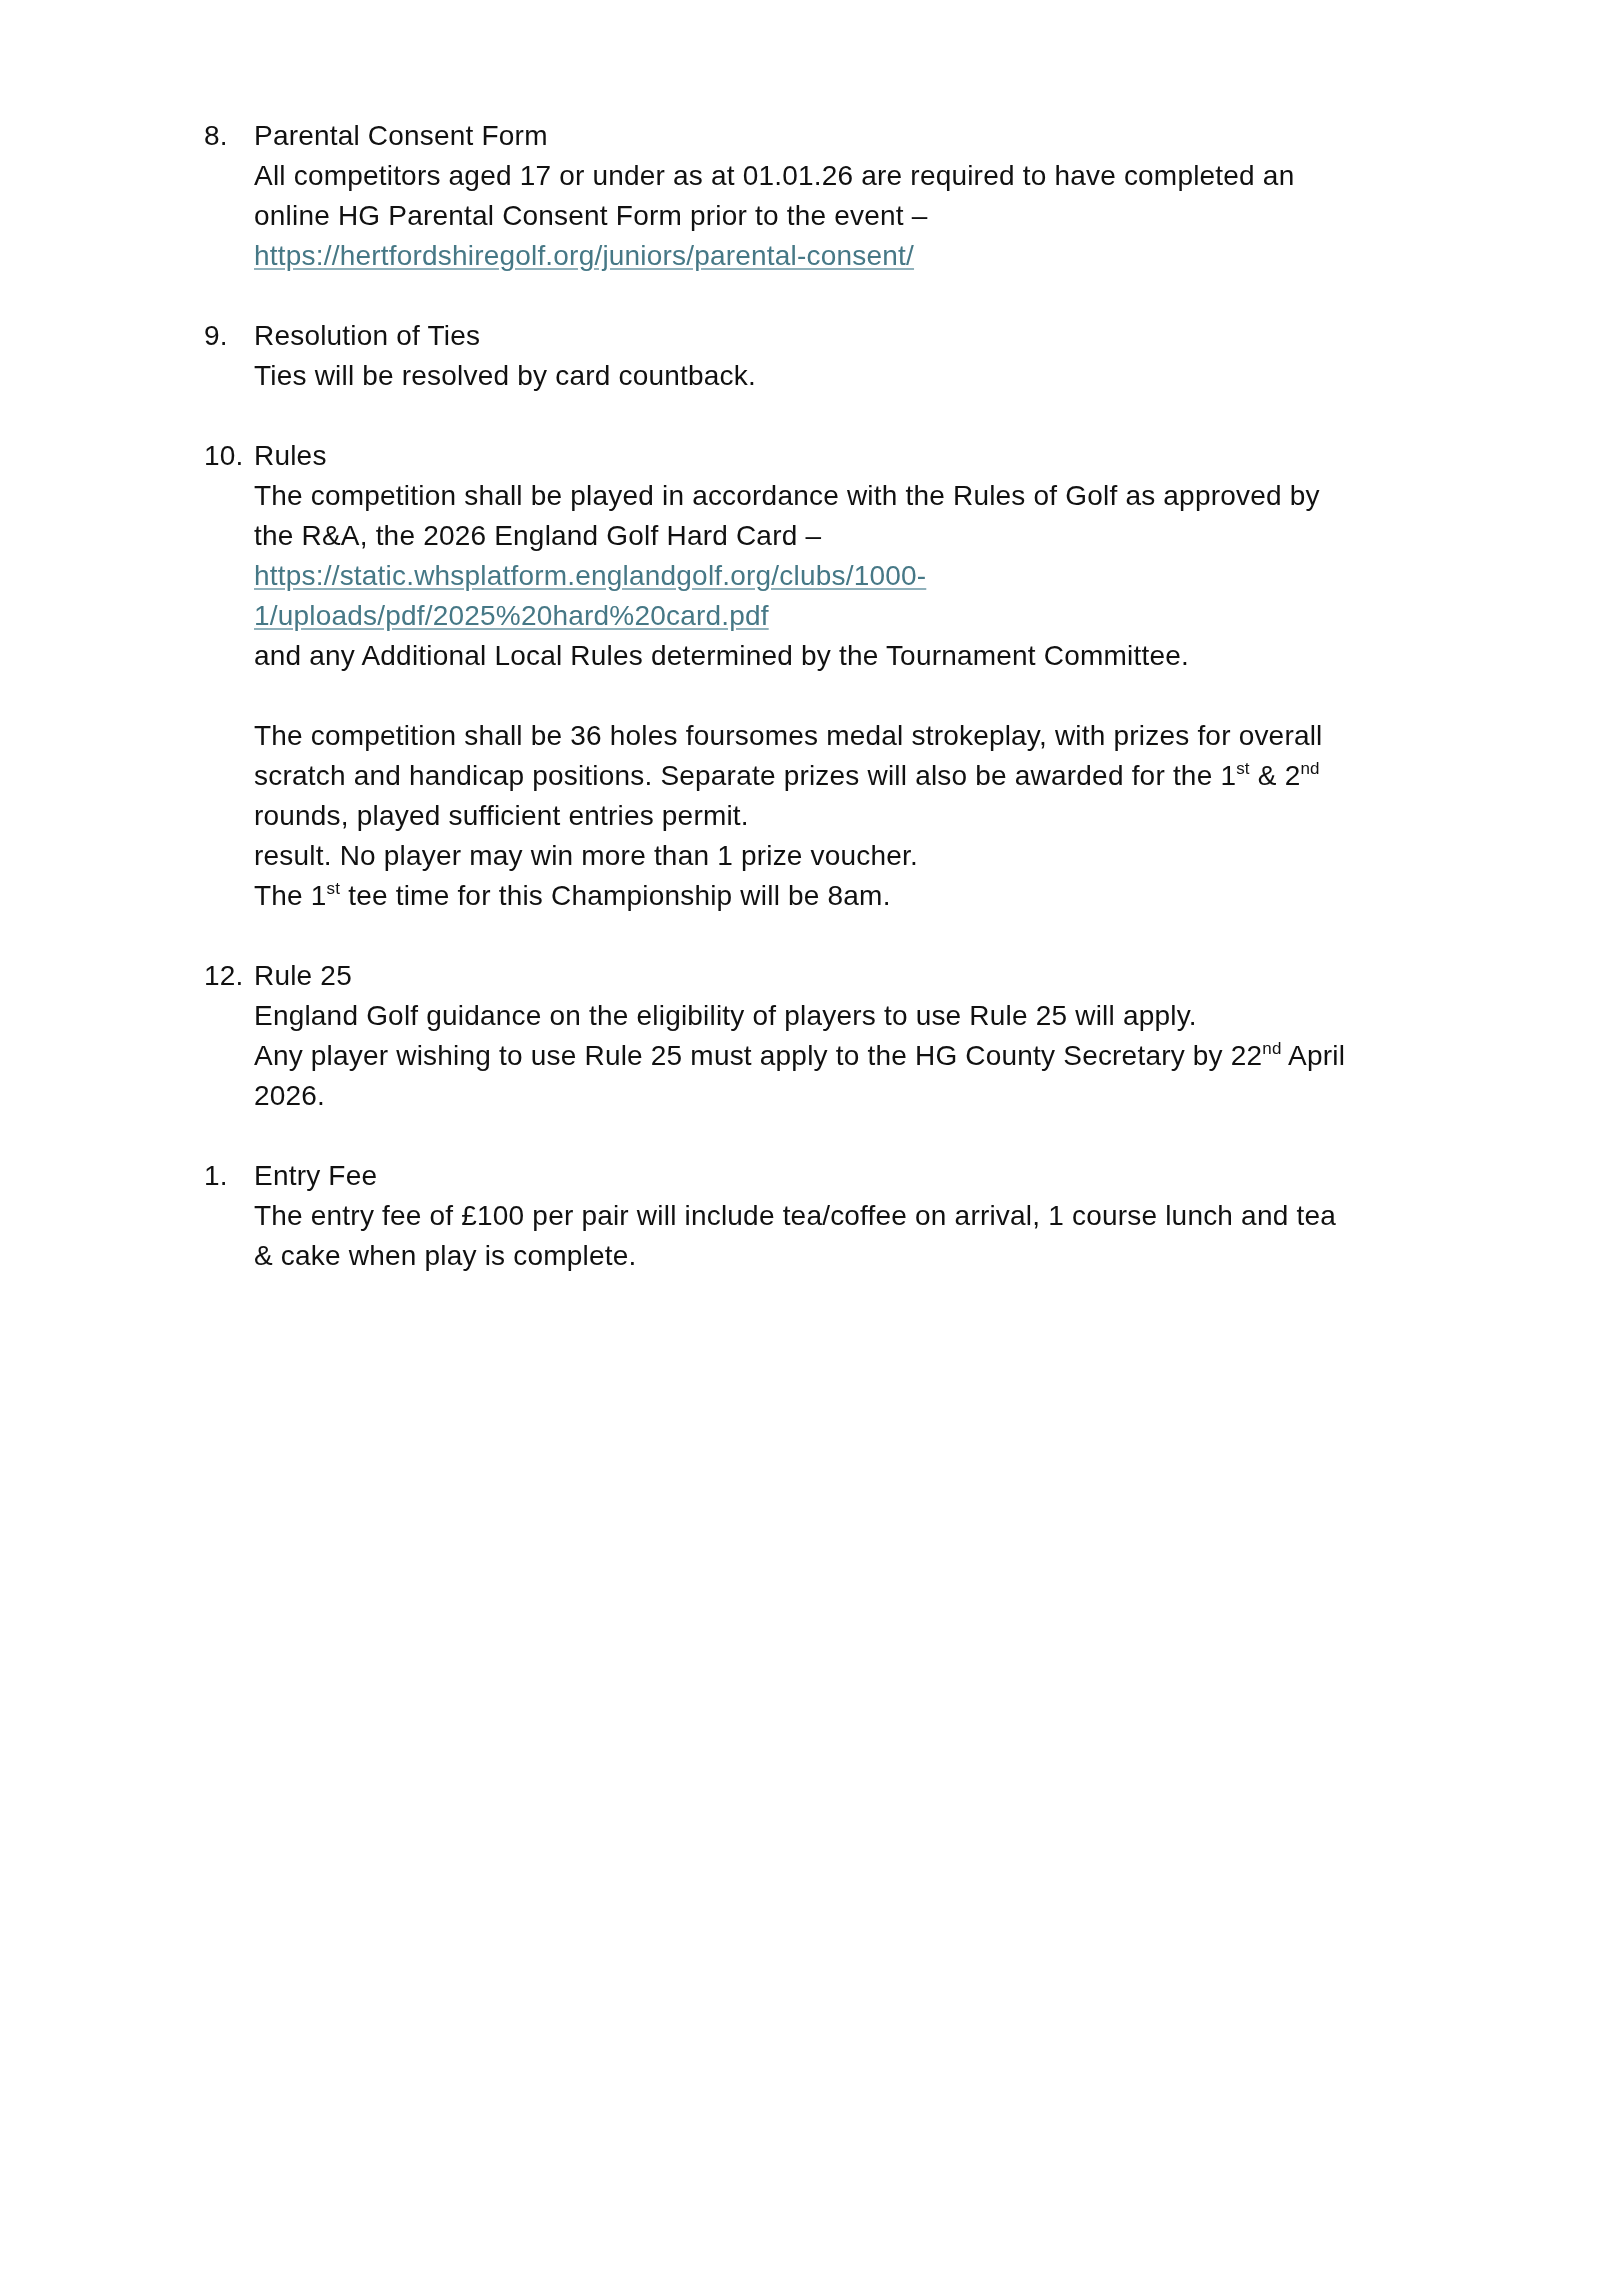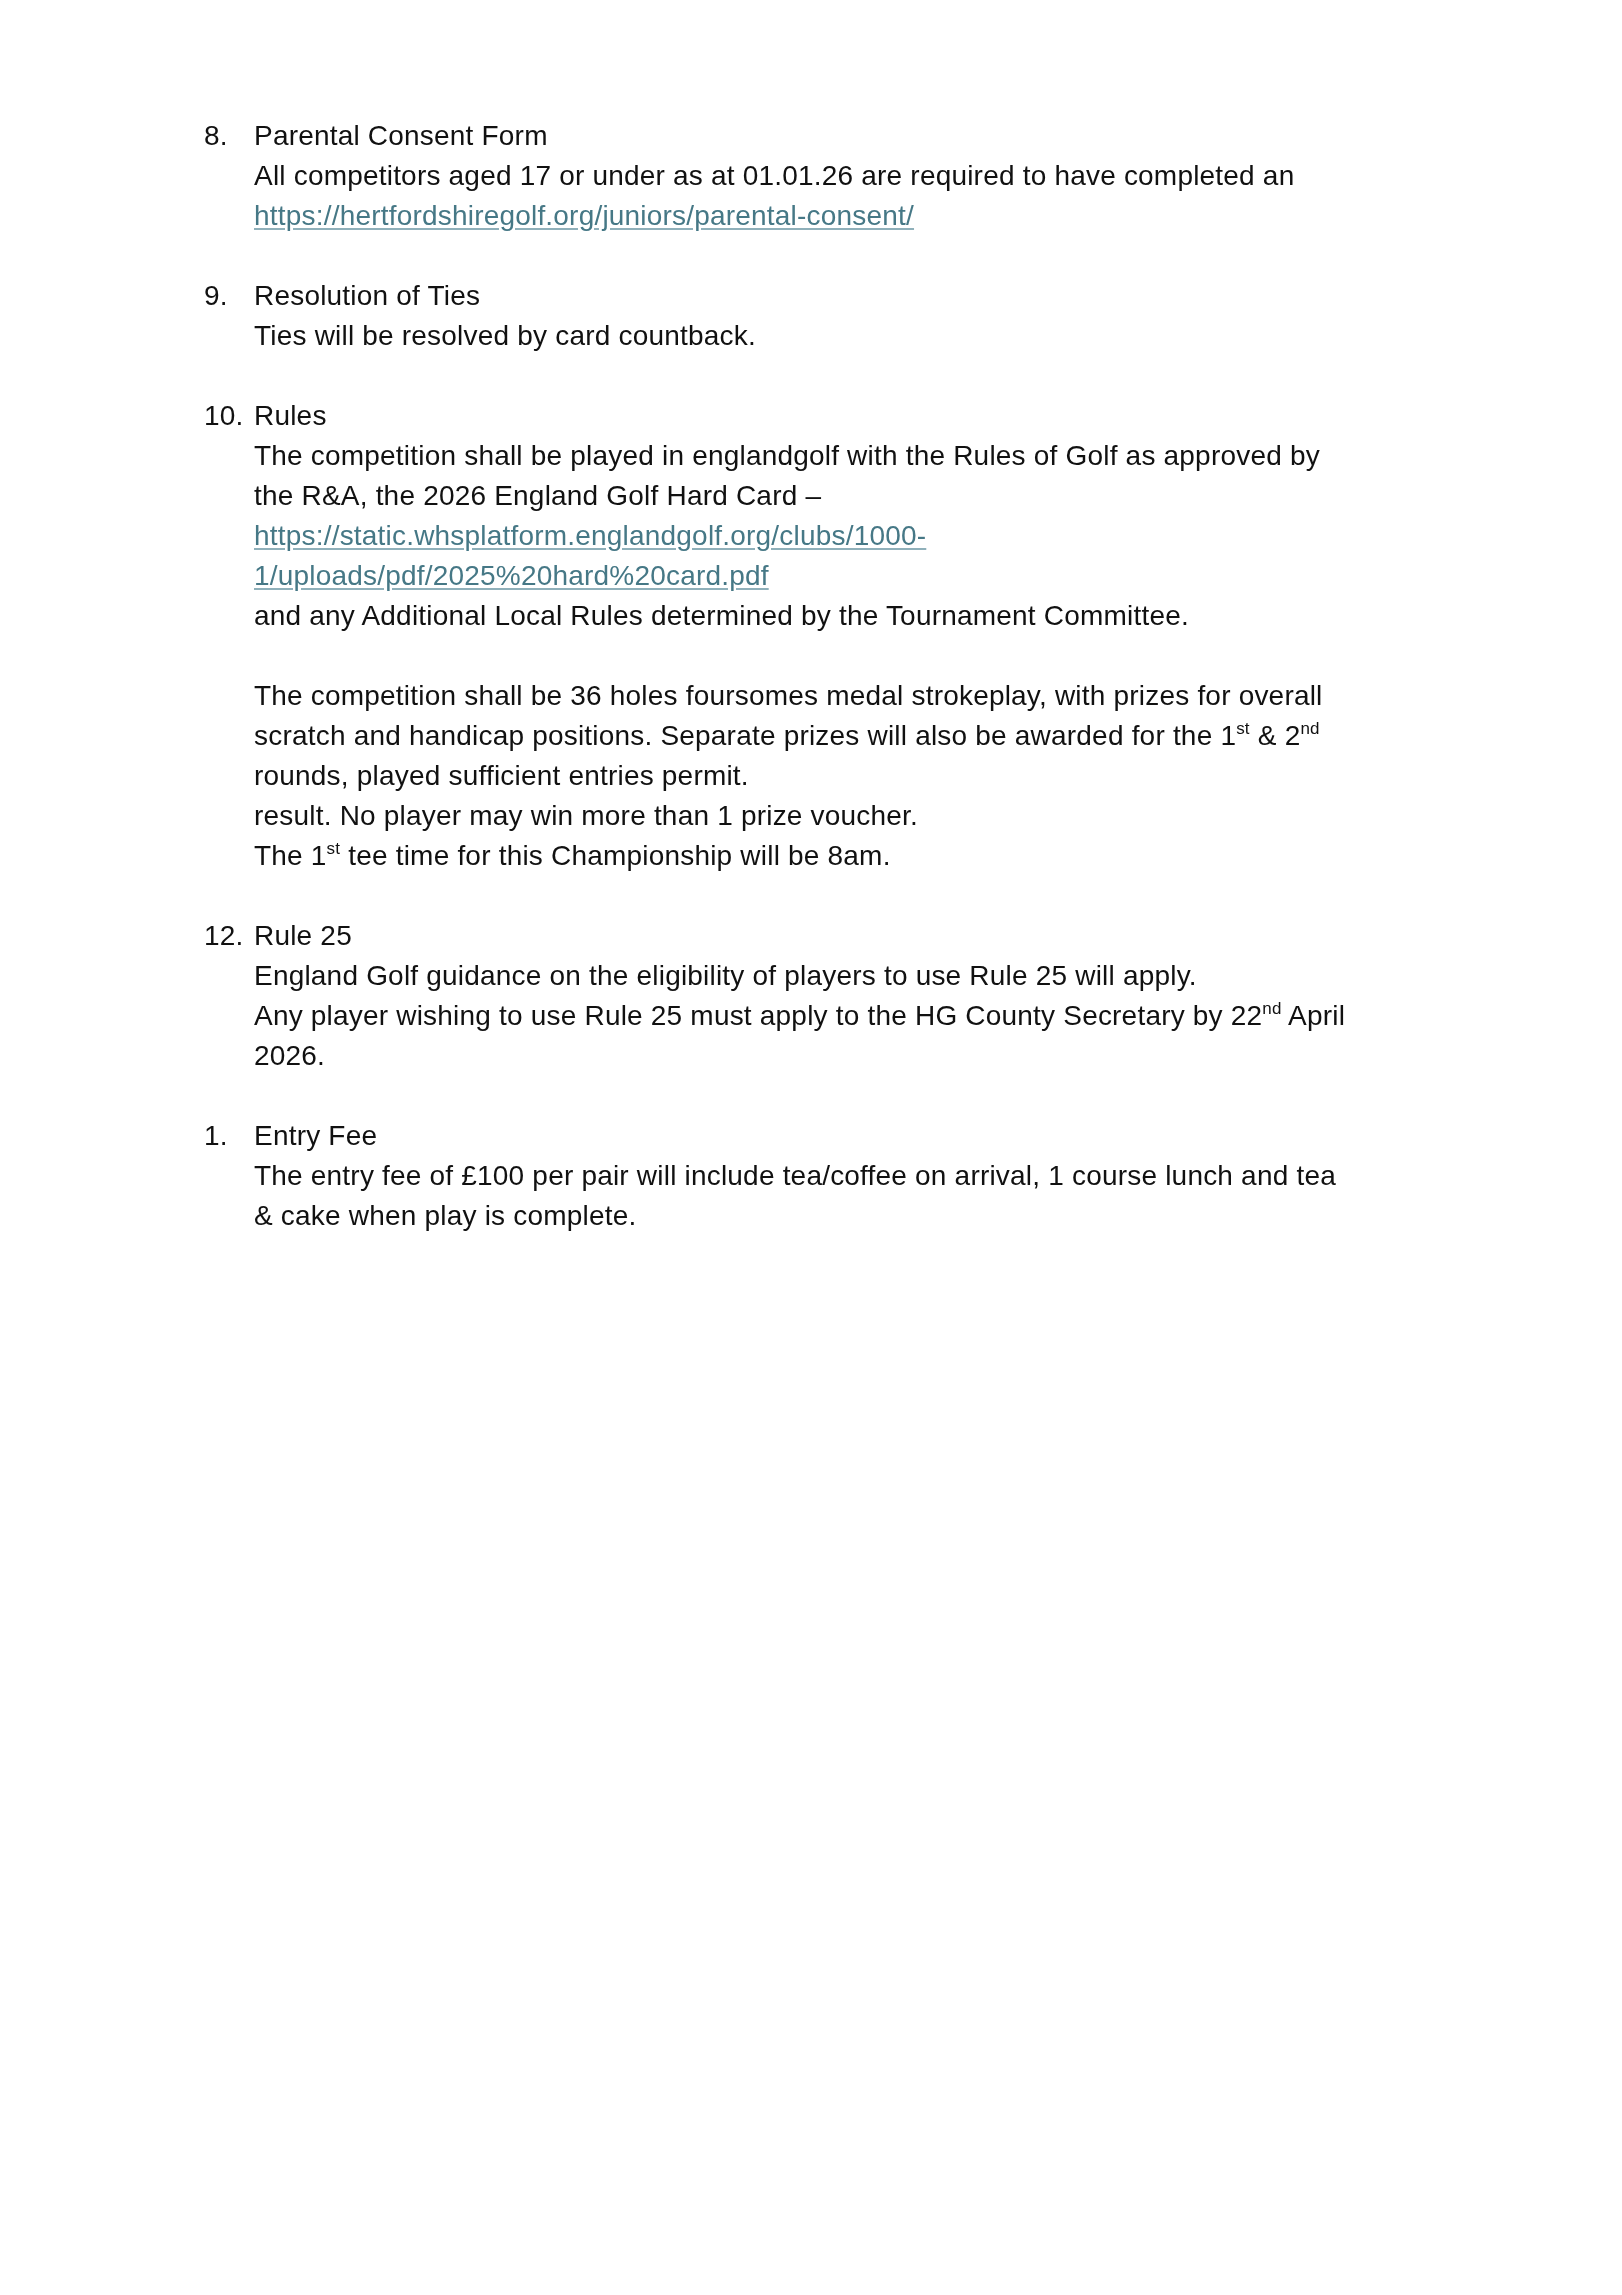--- a/index.html
+++ b/index.html
@@ -47,39 +47,40 @@
 <body>
 
 <div class="page">
 
   <div class="item">
     <div class="line heading-line">
       <span class="num">8.</span>
       <span>Parental Consent Form</span>
     </div>
     <div class="line body-line">All competitors aged 17 or under as at 01.01.26 are required to have completed an</div>
+    <div class="line body-line">online HG Parental Consent Form prior to the event –</div>
     <div class="line body-line">
       <a class="link">https://hertfordshiregolf.org/juniors/parental-consent/</a>
     </div>
   </div>
 
   <div class="item">
     <div class="line heading-line">
       <span class="num">9.</span>
       <span>Resolution of Ties</span>
     </div>
     <div class="line body-line">Ties will be resolved by card countback.</div>
   </div>
 
   <div class="item">
     <div class="line heading-line">
       <span class="num">10.</span>
       <span>Rules</span>
     </div>
-    <div class="line body-line">The competition shall be played in englandgolf with the Rules of Golf as approved by</div>
+    <div class="line body-line">The competition shall be played in accordance with the Rules of Golf as approved by</div>
     <div class="line body-line">the R&amp;A, the 2026 England Golf Hard Card –</div>
     <div class="line body-line">
       <a class="link">https://static.whsplatform.englandgolf.org/clubs/1000-</a>
     </div>
     <div class="line body-line">
       <a class="link">1/uploads/pdf/2025%20hard%20card.pdf</a>
     </div>
     <div class="line body-line">and any Additional Local Rules determined by the Tournament Committee.</div>
   </div>
 

